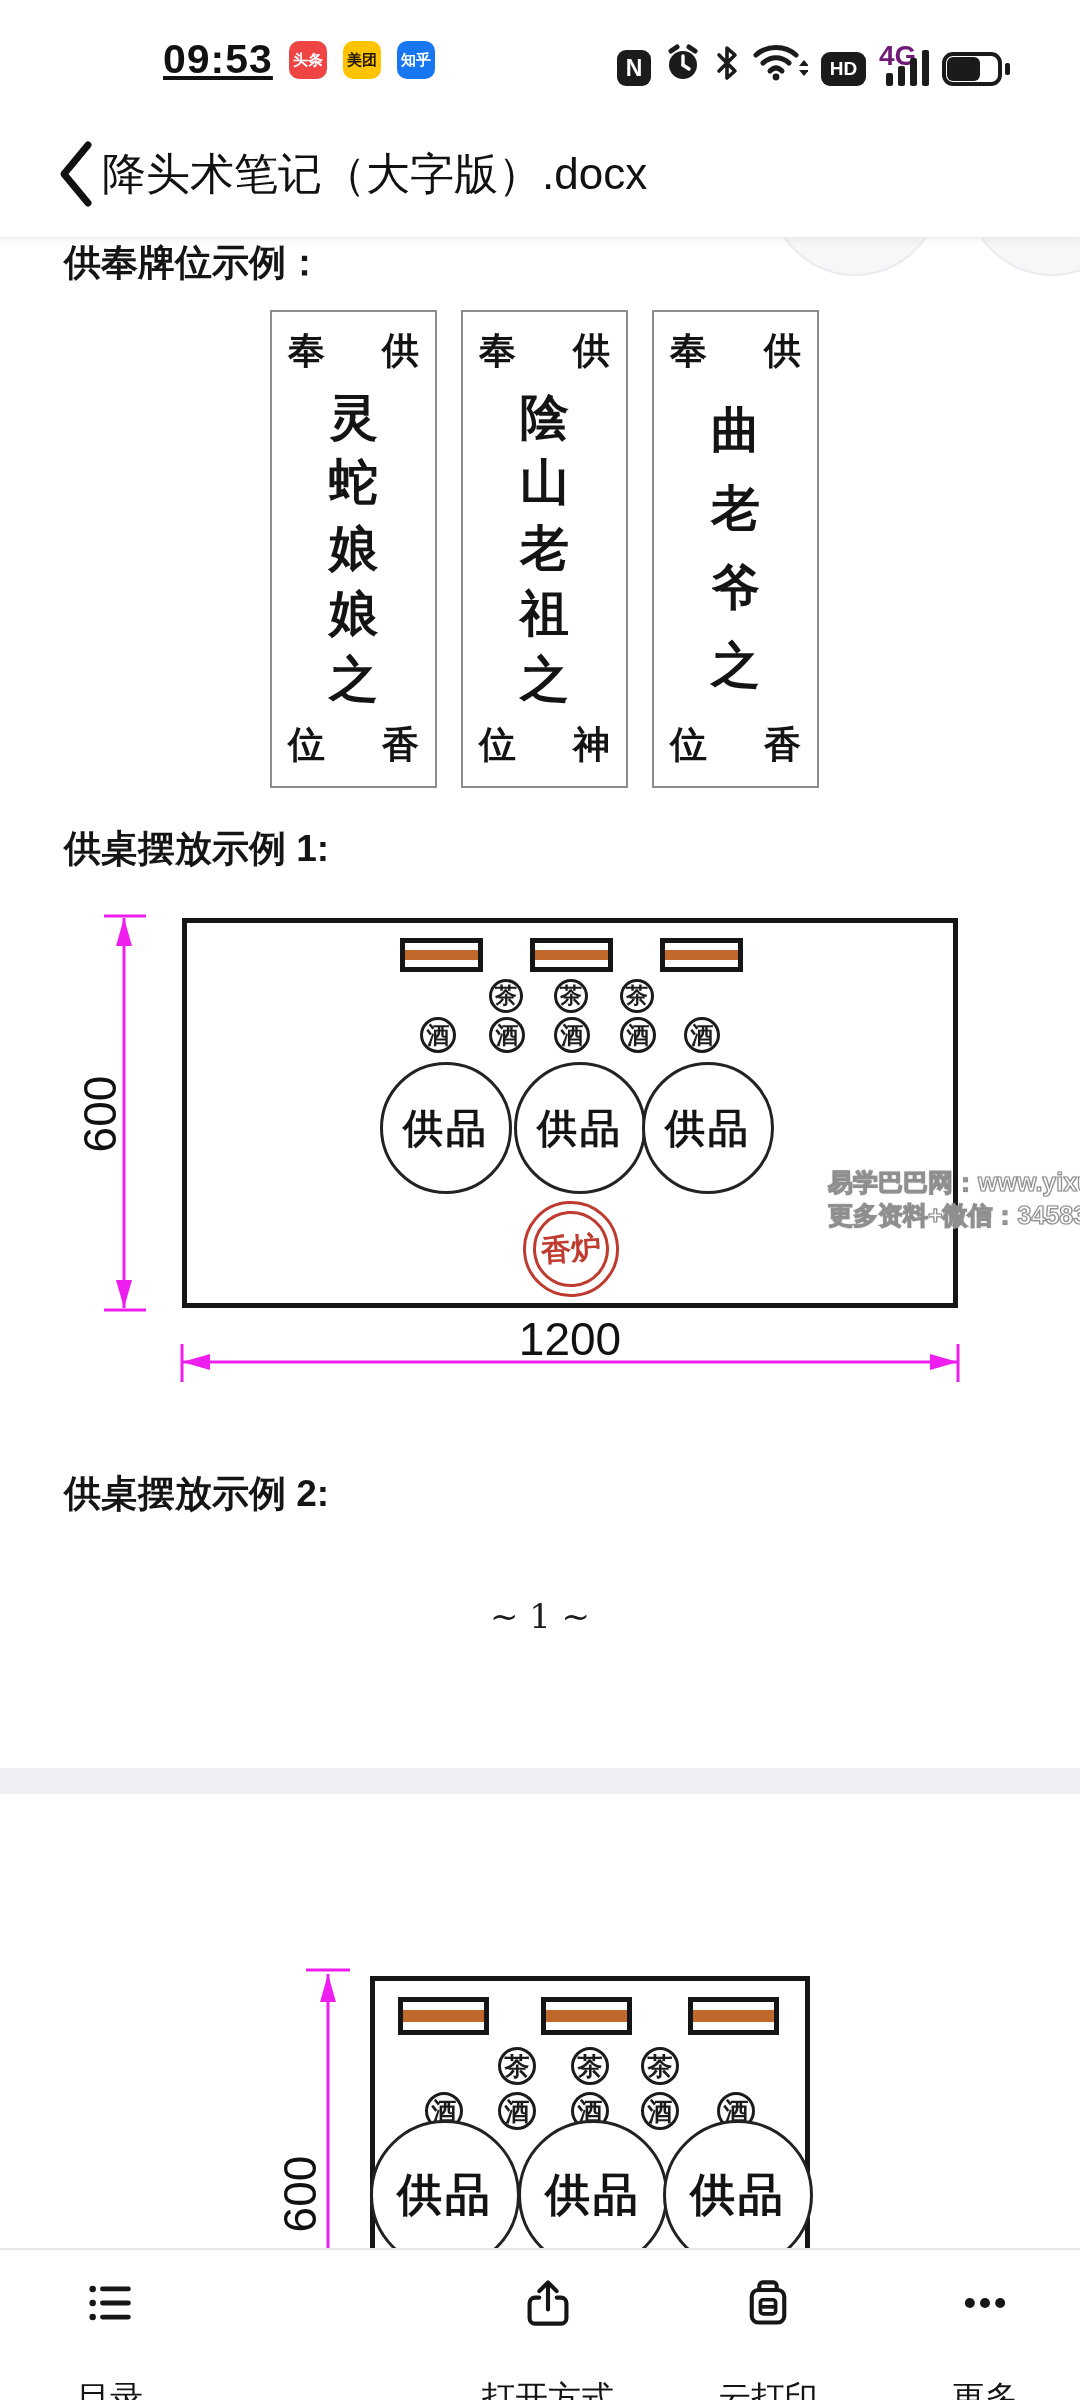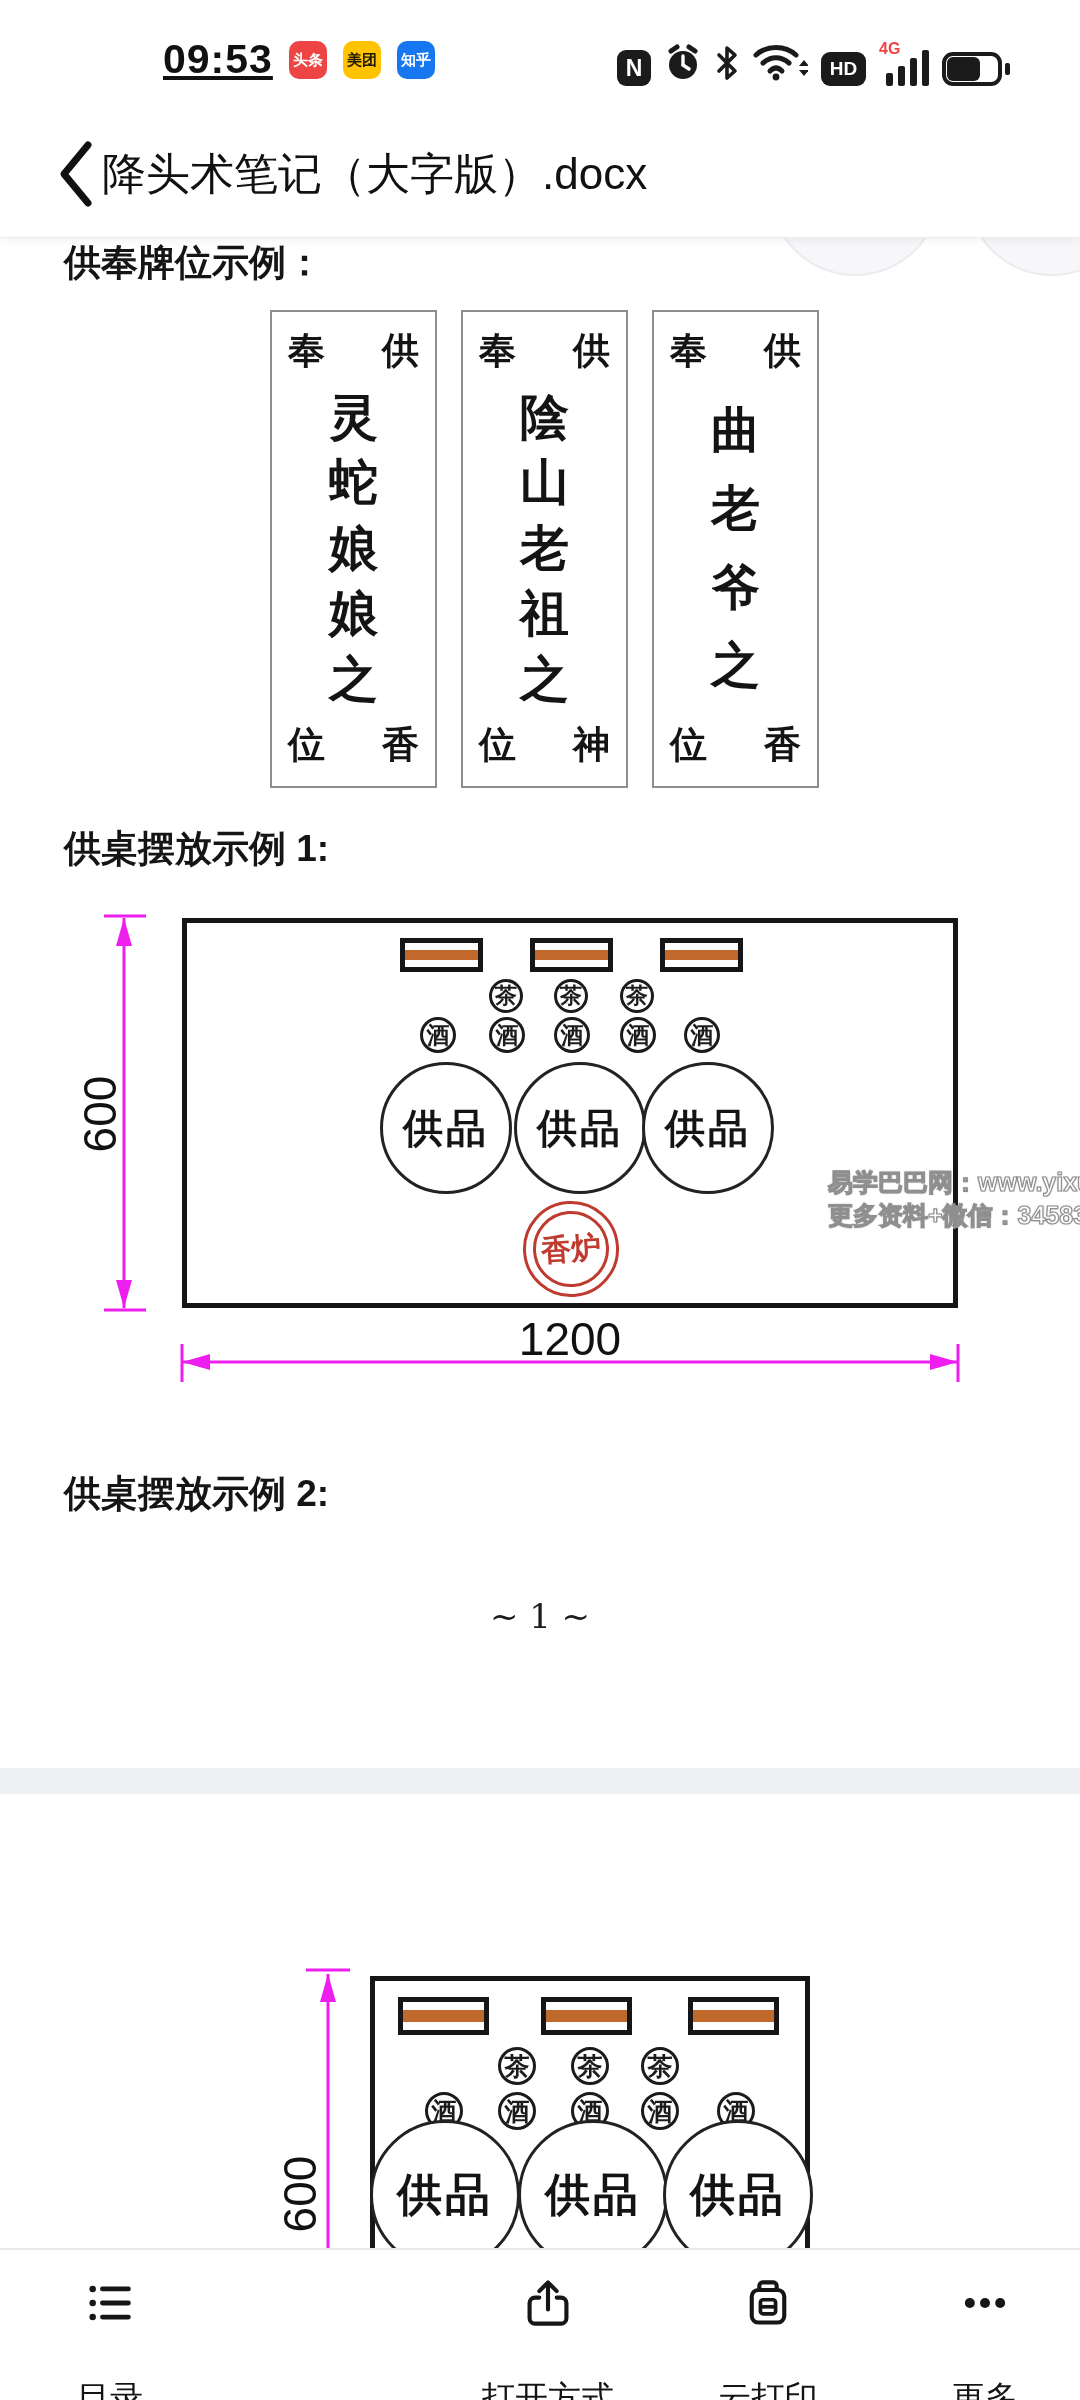--- a/index.html
+++ b/index.html
@@ -11,21 +11,21 @@
   .sb-left{position:absolute;left:163px;top:36px;display:flex;align-items:center;gap:16px;}
   .sb-time{font-size:41px;font-weight:600;letter-spacing:1px;color:#111;text-decoration:underline;}
   .appbadge{width:38px;height:38px;border-radius:10px;display:flex;align-items:center;justify-content:center;font-size:15px;font-weight:700;line-height:1;}
   .badge-toutiao{background:#ef4444;color:#fff;}
   .badge-meituan{background:#ffc300;color:#211a00;}
   .badge-zhihu{background:#1677f0;color:#ffffff;}
   .sb-right{position:absolute;right:70px;top:40px;display:flex;align-items:flex-end;gap:13px;height:46px;}
   .nfc{width:34px;height:36px;border-radius:9px;background:#1b1b1b;color:#fff;font-size:23px;font-weight:700;display:flex;align-items:center;justify-content:center;}
   .hdbadge{width:45px;height:34px;border-radius:9px;background:#1b1b1b;color:#fff;font-size:19px;font-weight:700;display:flex;align-items:center;justify-content:center;letter-spacing:0;}
   .sig{position:relative;width:50px;height:42px;}
-  .sig .g4{position:absolute;left:0;top:-4px;font-size:16px;font-weight:700;color:#ef4444;}
+  .sig .g4{position:absolute;left:0;top:-4px;font-size:28px;font-weight:700;color:#701a75;}
   .sig .bars{position:absolute;right:0;bottom:0;display:flex;align-items:flex-end;gap:5px;}
   .sig .bars i{display:block;width:7px;background:#1b1b1b;border-radius:2px;}
   .batt{position:relative;width:68px;height:34px;}
   .batt .shell{position:absolute;left:0;top:0;width:60px;height:34px;border:4px solid #1b1b1b;border-radius:11px;box-sizing:border-box;}
   .batt .fill{position:absolute;left:5px;top:5px;width:33px;height:24px;background:#1b1b1b;border-radius:6px;}
   .batt .nub{position:absolute;right:0;top:11px;width:5px;height:12px;background:#1b1b1b;border-radius:2px;}
 
   
   .header{position:absolute;top:110px;left:0;right:0;height:127px;background:#fff;z-index:10;border-bottom:1px solid #ededf1;box-shadow:0 3px 8px rgba(0,0,0,0.05);}
   .back{position:absolute;left:46px;top:22px;width:60px;height:84px;display:flex;align-items:center;justify-content:center;}

